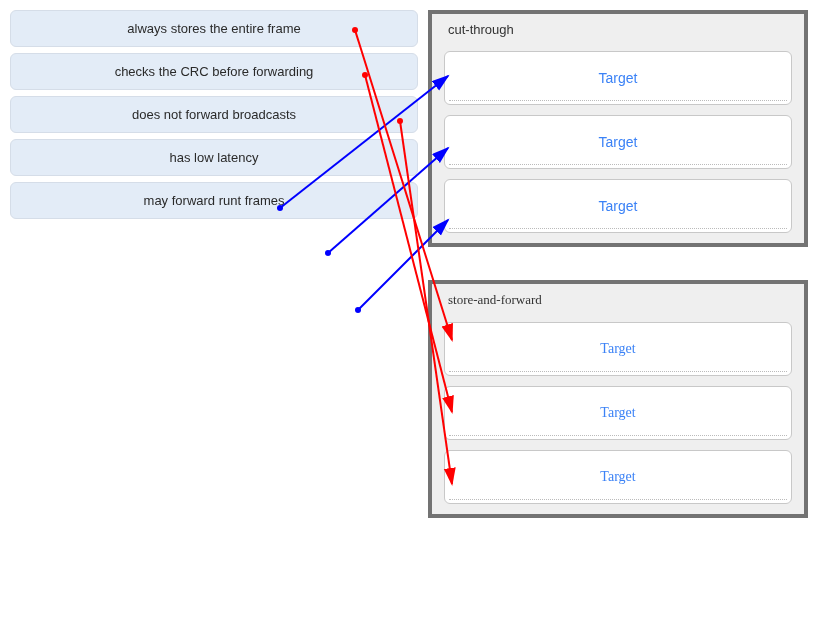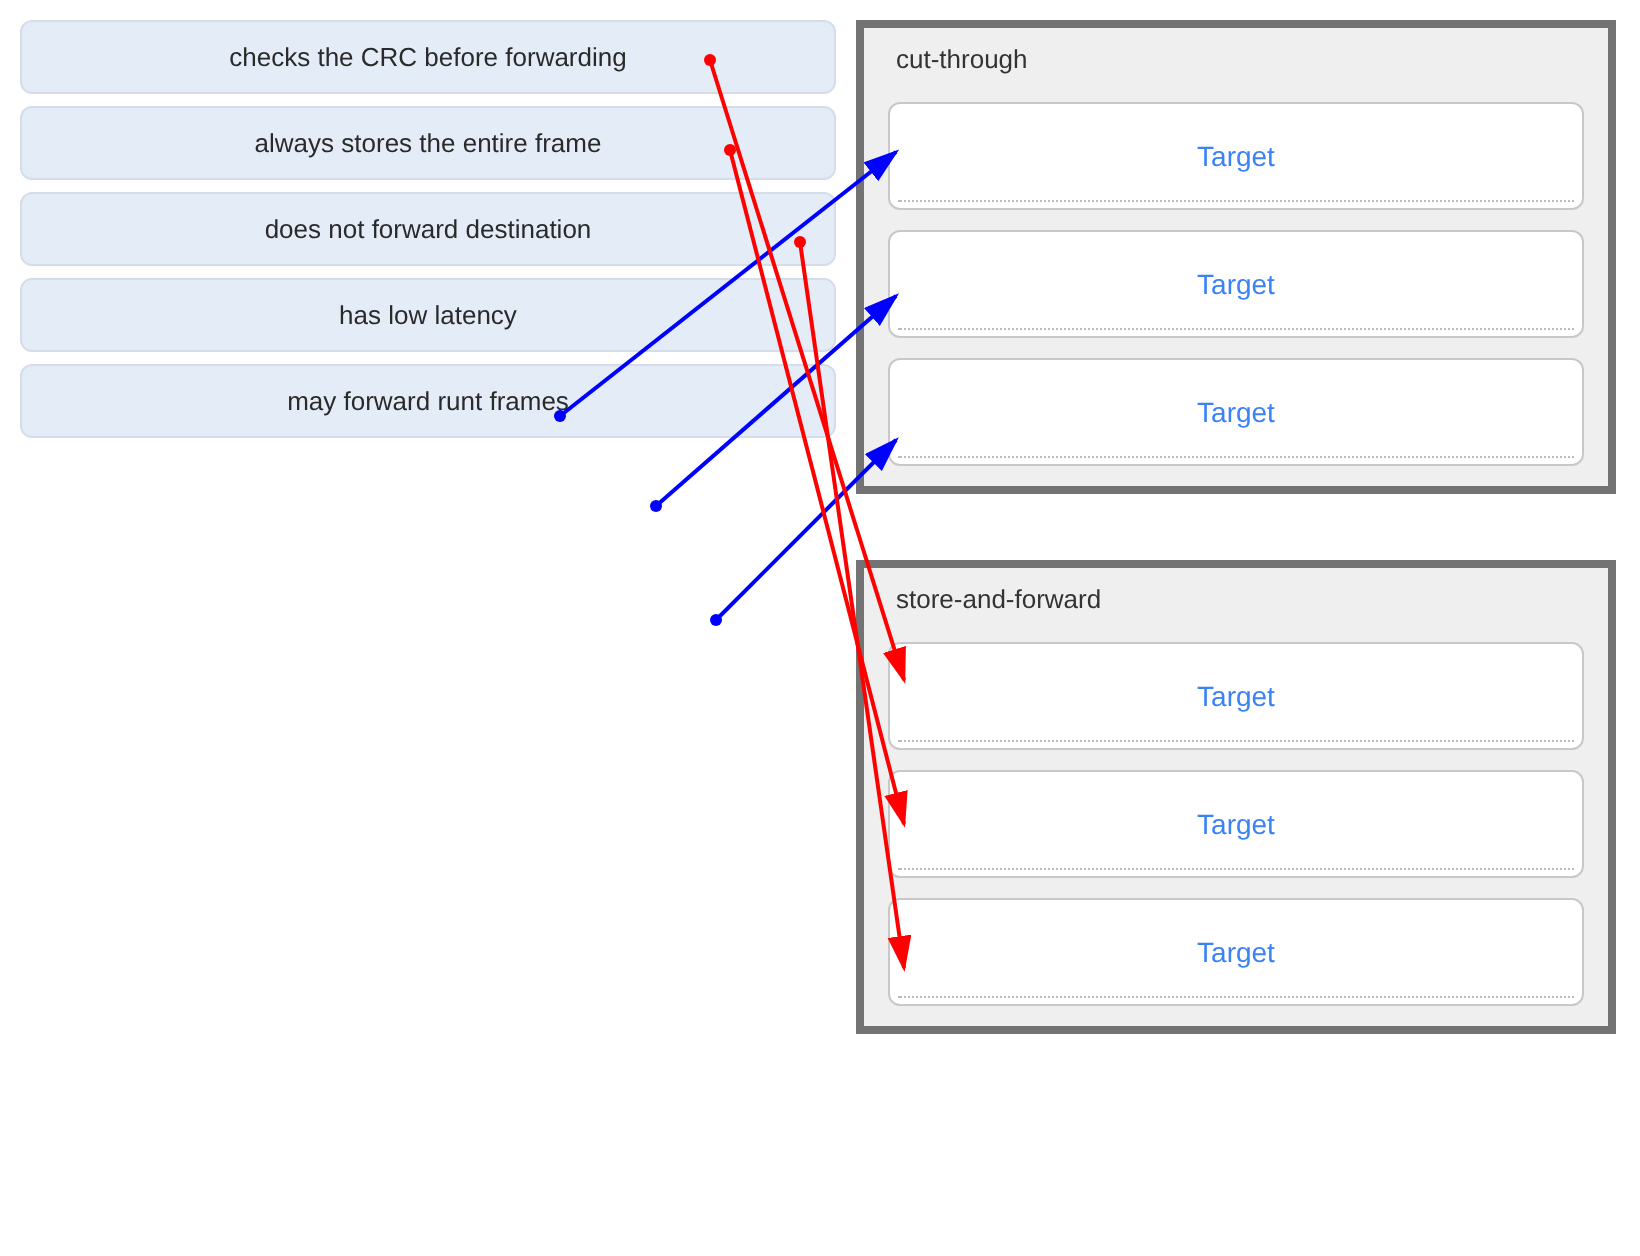--- a/index.html
+++ b/index.html
@@ -75,35 +75,35 @@
     height: 628px;
     pointer-events: none;
   }
 </style>
 </head>
 <body>
 
 <div class="container">
 
   <div class="source-panel">
+    <div class="source-item">always stores the entire frame</div>
     <div class="source-item">checks the CRC before forwarding</div>
-    <div class="source-item">always stores the entire frame</div>
-    <div class="source-item">does not forward destination</div>
+    <div class="source-item">does not forward broadcasts</div>
     <div class="source-item">has low latency</div>
     <div class="source-item">may forward runt frames</div>
   </div>
 
   <div class="target-group" style="top:10px;">
     <div class="group-header">cut-through</div>
     <div class="target-slot">Target</div>
     <div class="target-slot">Target</div>
     <div class="target-slot">Target</div>
   </div>
 
-  <div class="target-group" style="top:280px;">
+  <div class="target-group" style="top:280px;font-family:Liberation Serif, serif;">
     <div class="group-header">store-and-forward</div>
     <div class="target-slot">Target</div>
     <div class="target-slot">Target</div>
     <div class="target-slot">Target</div>
   </div>
 
   <svg class="overlay">
     <defs>
       <marker id="arrow-blue" markerWidth="10" markerHeight="10" refX="8" refY="3" orient="auto" markerUnits="strokeWidth">
         <path d="M0,0 L0,6 L9,3 z" fill="#0000ff"></path>

